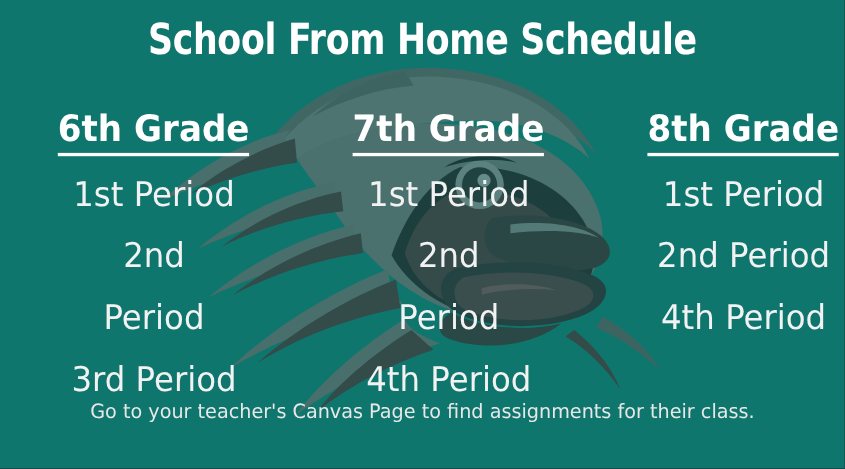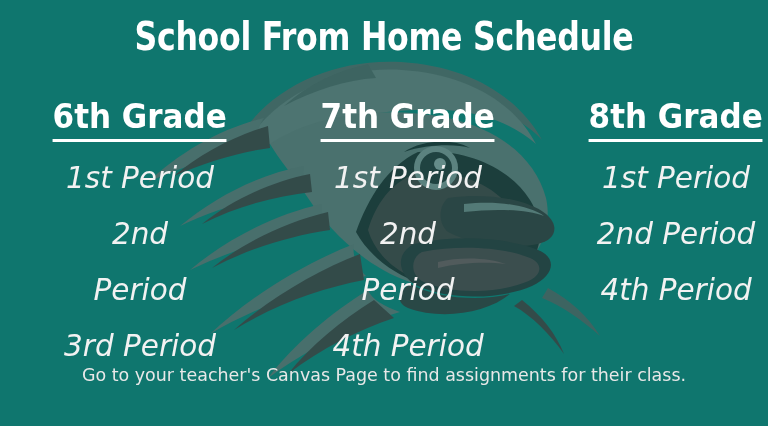--- a/index.html
+++ b/index.html
@@ -89,21 +89,20 @@
     font-weight: bold;
     color: #ffffff;
     font-family: "DejaVu Sans", "Liberation Sans", sans-serif;
     border-bottom: 3px solid #ffffff;
     padding-bottom: 3px;
     transform: scaleX(0.94);
     white-space: nowrap;
   }
   .col-rows {
     margin-top: 7px;
-    font-style: italic;
   }
   .period-row {
     font-size: 31px;
     line-height: 56px;
     font-weight: 400;
     color: #f2f2f2;
     font-family: "DejaVu Sans", "Liberation Sans", sans-serif;
     transform: scaleX(0.95);
     white-space: nowrap;
   }

